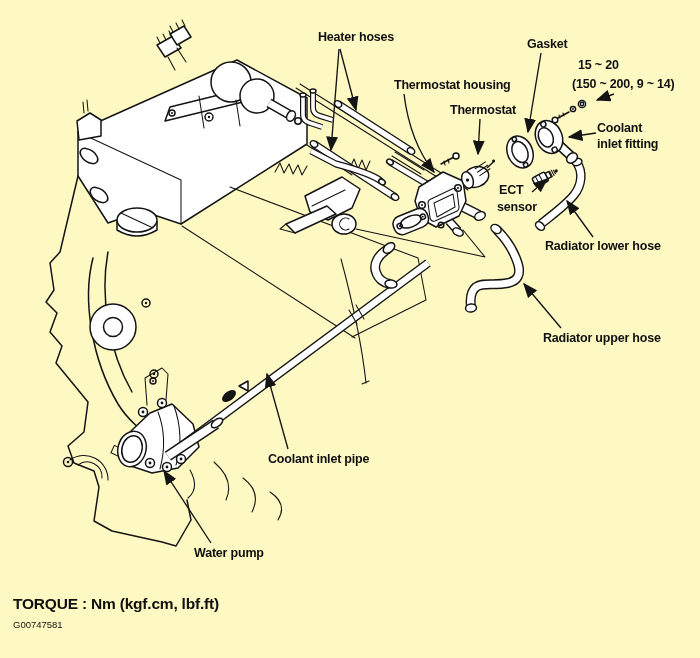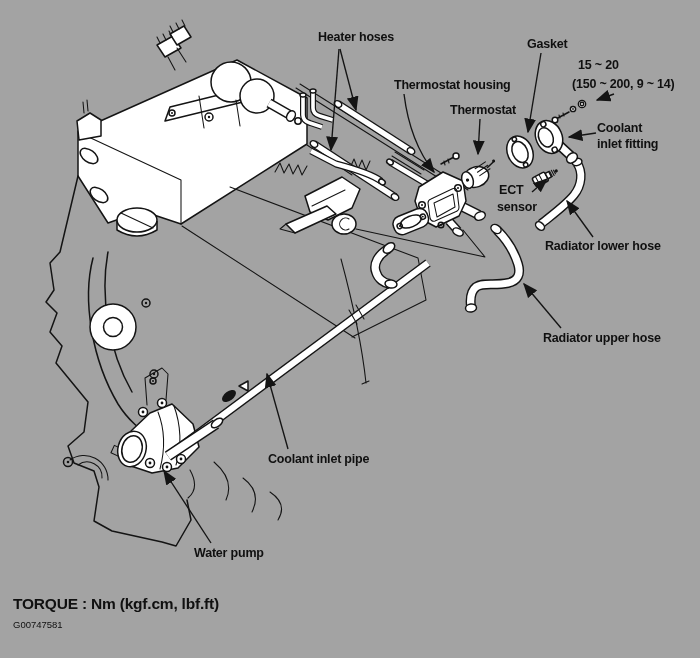--- a/index.html
+++ b/index.html
@@ -1,16 +1,16 @@
 <!DOCTYPE html>
 <html><head>
 <meta charset="utf-8">
 <style>
   html,body{margin:0;padding:0;background:#fff;}
-  #stage{position:relative;width:700px;height:658px;background:#a3a3a3;overflow:hidden;}
+  #stage{position:relative;width:700px;height:658px;background:#fef9c3;overflow:hidden;}
   svg{display:block;}
   .ln{stroke:#141414;fill:none;stroke-width:1.5;stroke-linecap:round;stroke-linejoin:round}
   .tn{stroke-width:1.05}
   .wf{fill:#fff;stroke:#141414;stroke-width:1.5;stroke-linejoin:round}
   .to{stroke:#141414;fill:none;stroke-linecap:butt;stroke-linejoin:round}
   .ti{stroke:#fff;fill:none;stroke-linecap:butt;stroke-linejoin:round}
   .dk{fill:#141414;stroke:none}
   .ar{stroke:#141414;stroke-width:1.35;fill:none;marker-end:url(#ah)}
   .lbl{font:700 12.5px "Liberation Sans",sans-serif;fill:#101010;letter-spacing:-0.2px}
   .big{font:700 15.5px "Liberation Sans",sans-serif;fill:#101010;letter-spacing:-0.2px}

